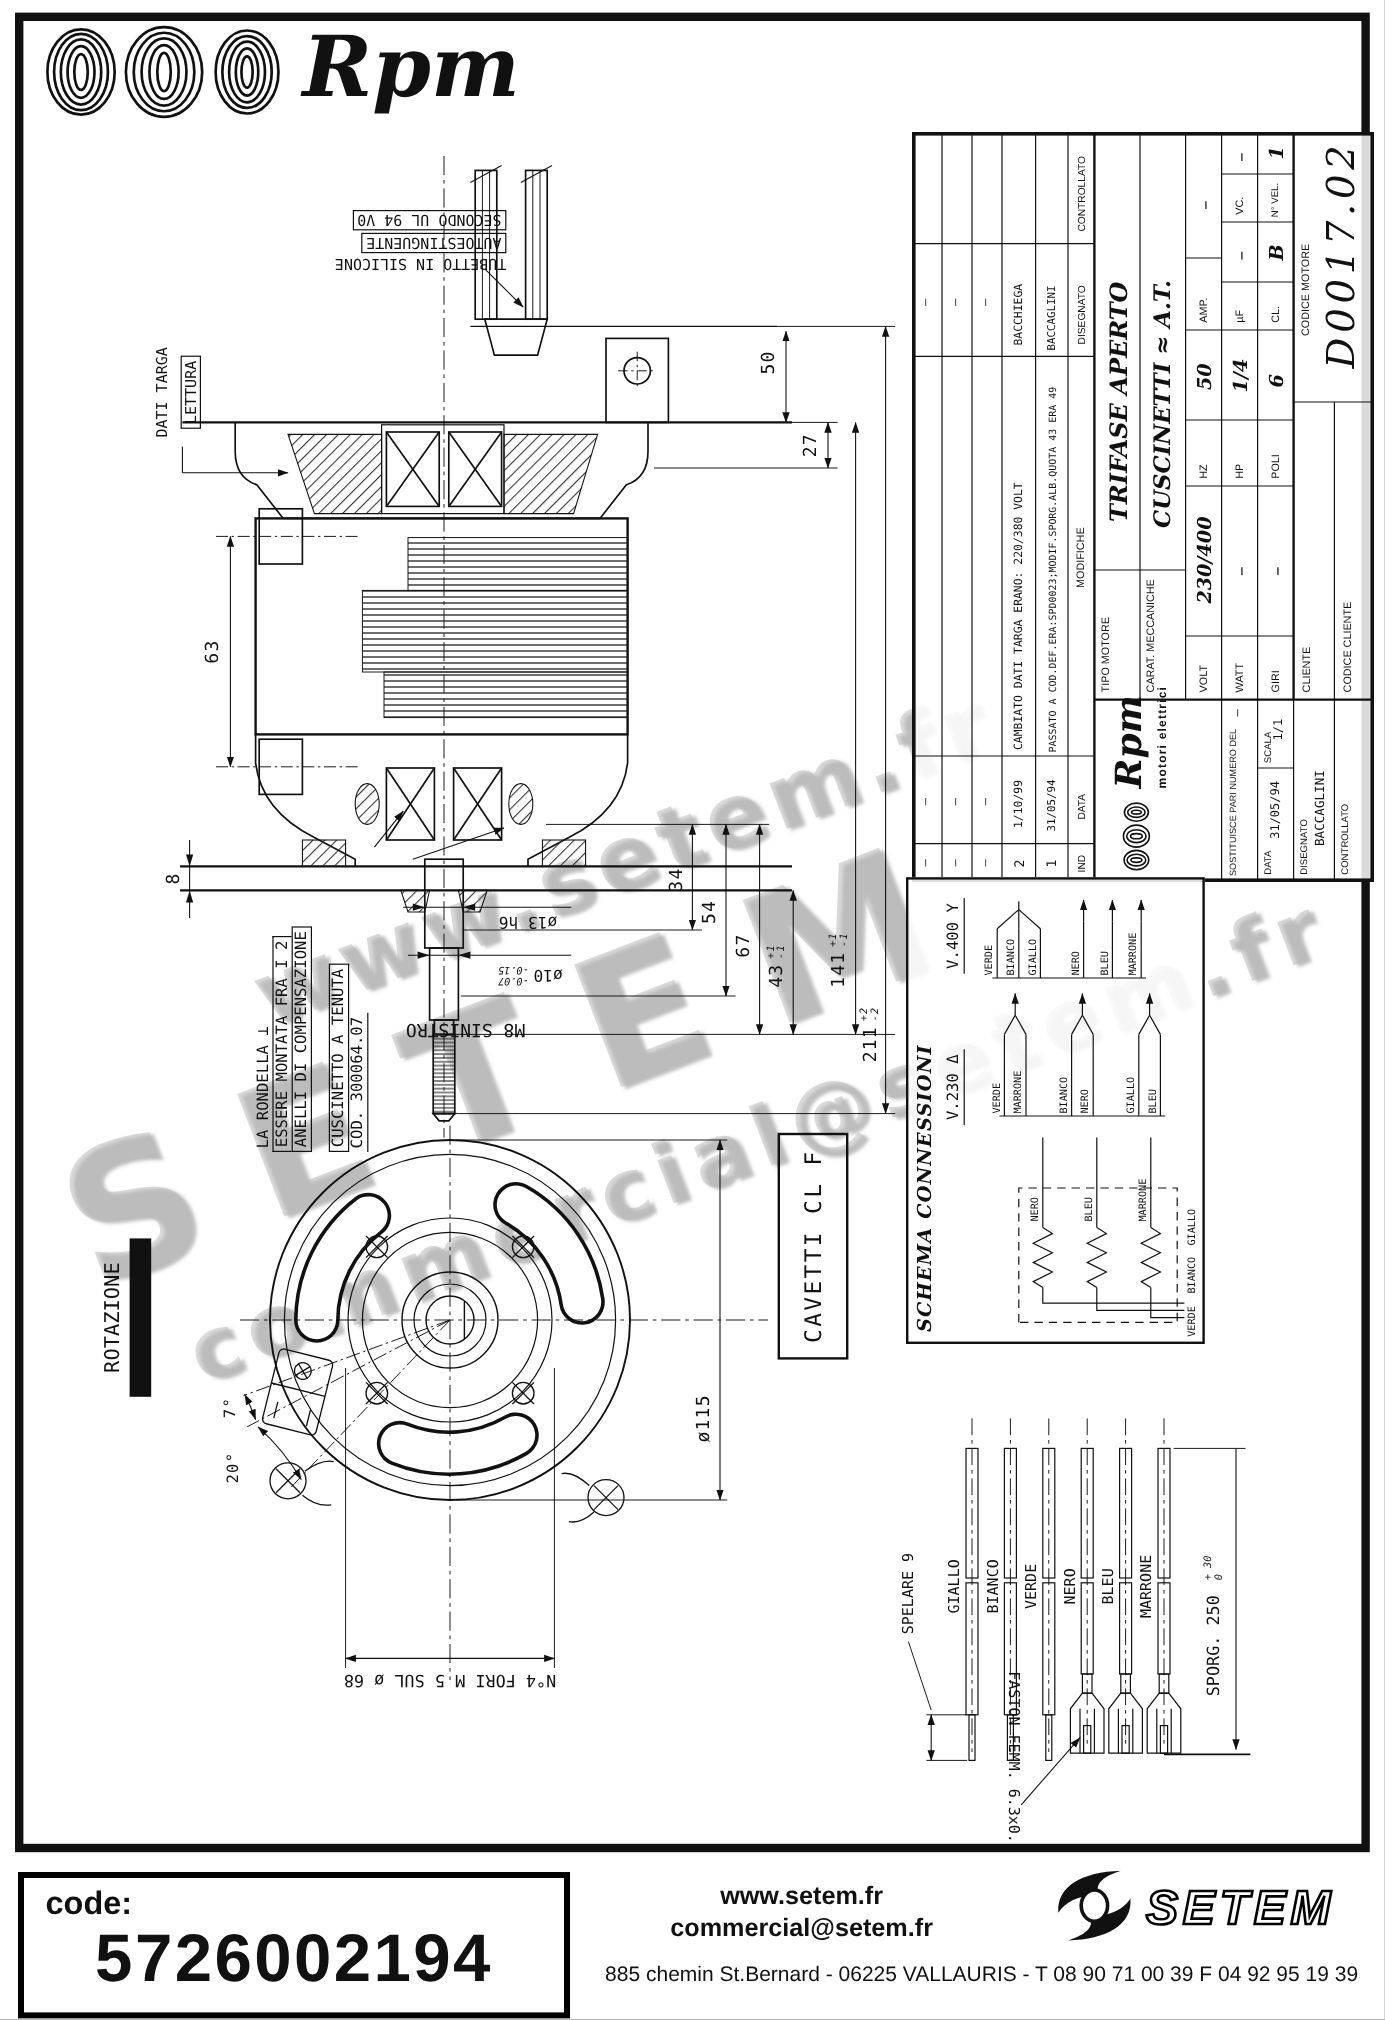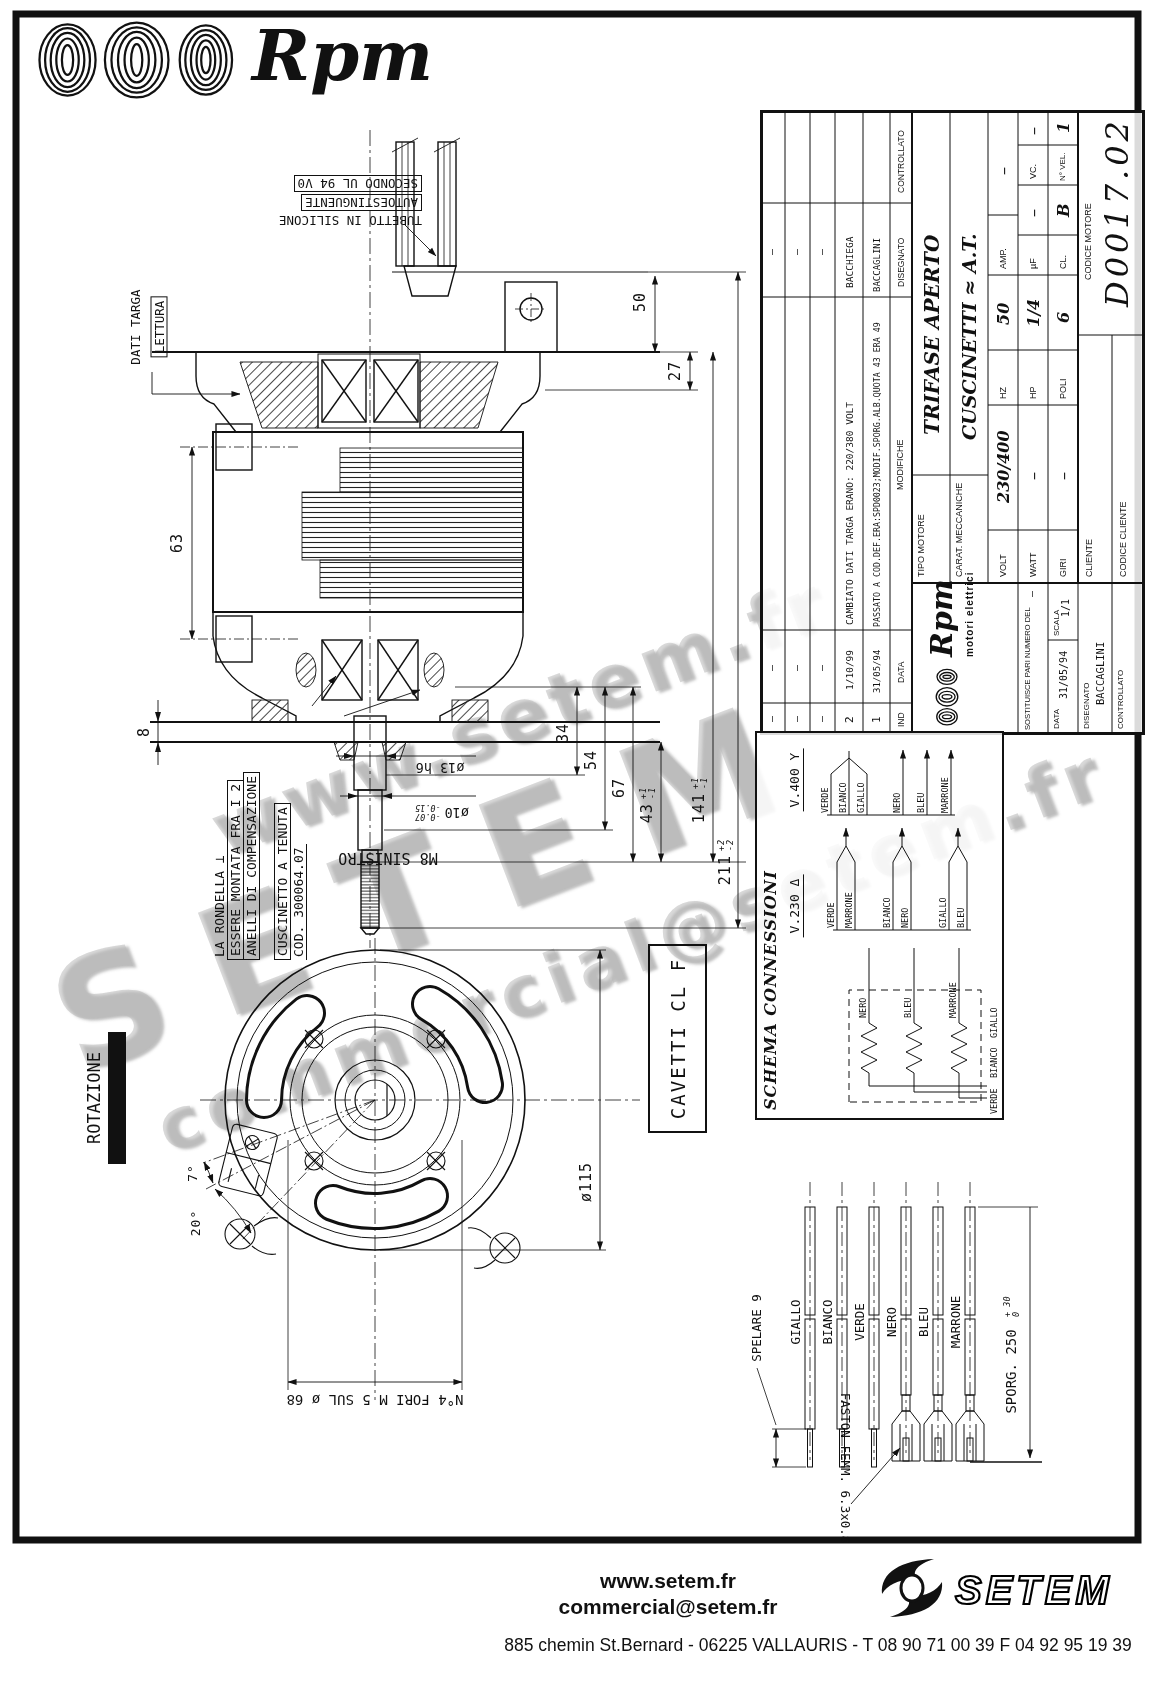--- a/index.html
+++ b/index.html
@@ -606,20 +606,24 @@
     <div class="sl" style="left:190px;top:199px;">BLEU</div>
 
     <div class="sl" style="left:305px;top:63px;">VERDE</div>
     <div class="sl" style="left:305px;top:81px;">BIANCO</div>
     <div class="sl" style="left:305px;top:99px;">GIALLO</div>
     <div class="sl" style="left:305px;top:135px;">NERO</div>
     <div class="sl" style="left:305px;top:159px;">BLEU</div>
     <div class="sl" style="left:305px;top:183px;">MARRONE</div>
   </div>
 
+  <div class="ftr" style="left:15px;top:1560px;width:450px;height:112px;border:5px solid #000;">
+    <div style="position:absolute;left:18px;top:6px;font-size:27px;font-weight:700;">code:</div>
+    <div style="position:absolute;left:0;right:0;top:34px;text-align:center;font-size:56px;font-weight:700;letter-spacing:2px;">5726002194</div>
+  </div>
   <div class="ftr cx" style="left:668px;top:1581px;font-size:21px;font-weight:700;transform:translate(-50%,-50%);">www.setem.fr</div>
   <div class="ftr cx" style="left:668px;top:1607px;font-size:21px;font-weight:700;transform:translate(-50%,-50%);">commercial@setem.fr</div>
   <div class="ftr cx" style="left:818px;top:1645px;font-size:17.5px;transform:translate(-50%,-50%);white-space:nowrap;">885 chemin St.Bernard  -  06225 VALLAURIS  -  T 08 90 71 00 39   F 04 92 95 19 39</div>
   <svg class="ftr" style="left:872px;top:1556px;" width="80" height="64" viewBox="0 0 80 64">
     <path d="M62,3 C30,4 8,16 10,38 C16,28 30,22 46,24 C38,16 46,8 62,3 Z" fill="#111"></path>
     <path d="M18,61 C50,60 72,48 70,26 C64,36 50,42 34,40 C42,48 34,56 18,61 Z" fill="#111"></path>
     <ellipse cx="40" cy="32" rx="11" ry="13" fill="#fff" stroke="#111" stroke-width="3"></ellipse>
   </svg>
   <div class="ftr" style="left:955px;top:1568px;">
     <span id="setem-text">SETEM</span>

